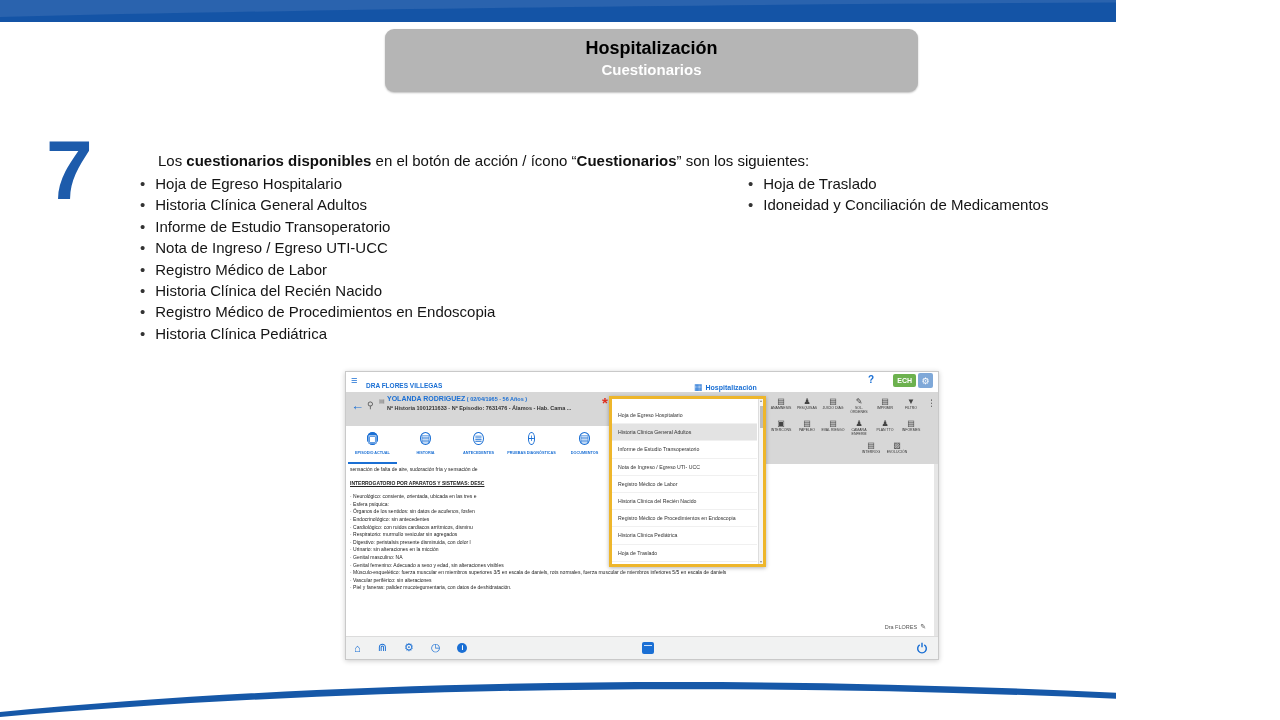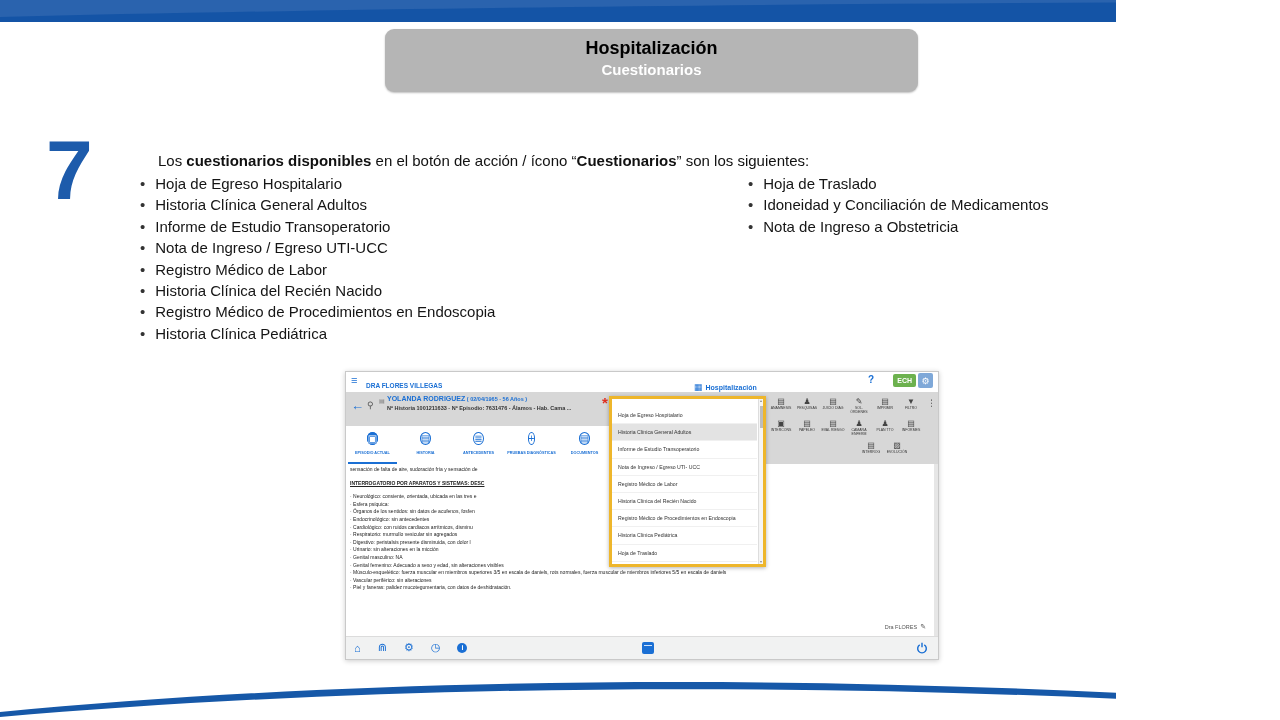--- a/index.html
+++ b/index.html
@@ -140,21 +140,20 @@
       <li>Nota de Ingreso / Egreso UTI-UCC</li>
       <li>Registro Médico de Labor</li>
       <li>Historia Clínica del Recién Nacido</li>
       <li>Registro Médico de Procedimientos en Endoscopia</li>
       <li>Historia Clínica Pediátrica</li>
     </ul>
   <ul class="slist list-right">
 
   <li>Hoja de Traslado</li>
       <li>Idoneidad y Conciliación de Medicamentos</li>
-      <li>Nota de Ingreso a Obstetricia</li>
     </ul>
 
   <div class="app">
 
     <div class="app-topbar">
       <span class="hamburger">≡</span>
       <span class="userblock">
         <span class="username">DRA FLORES VILLEGAS</span><br>
         <span class="userservice">SERVICIO DE HOSPITAL UNIVERSIDAD / A. CARDIOLOGÍA</span>
       </span>

